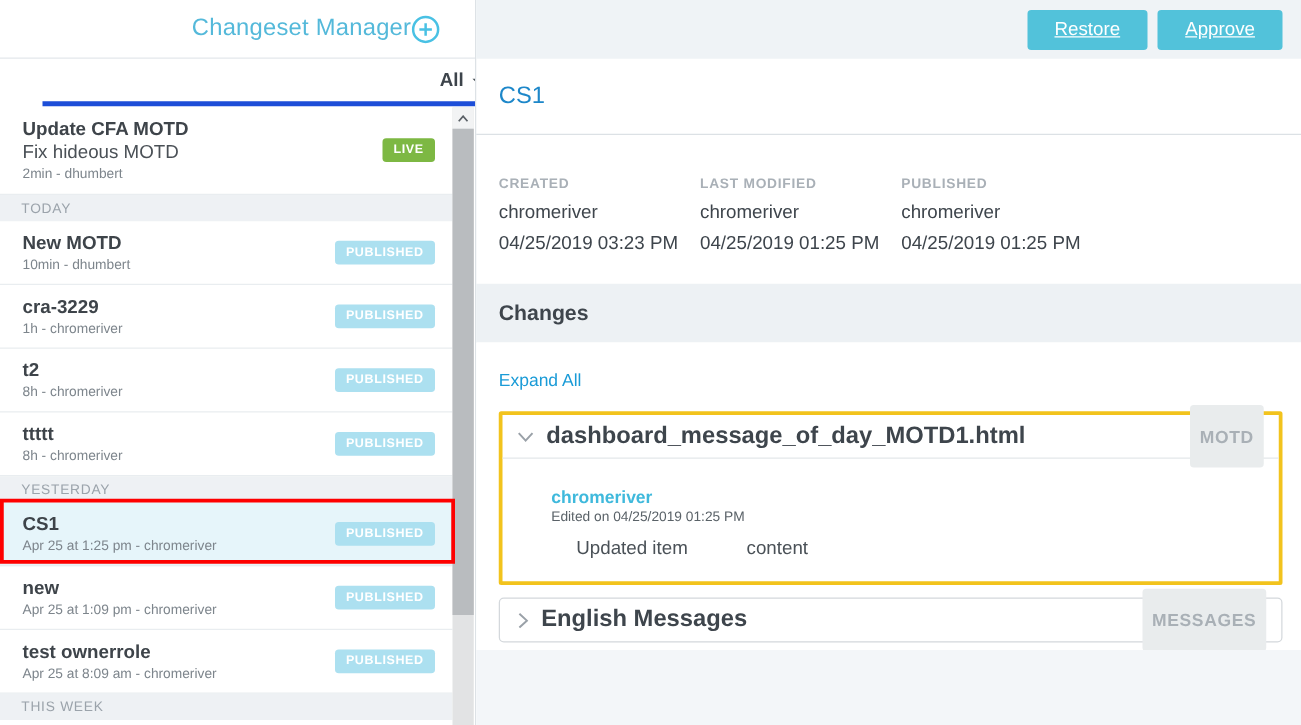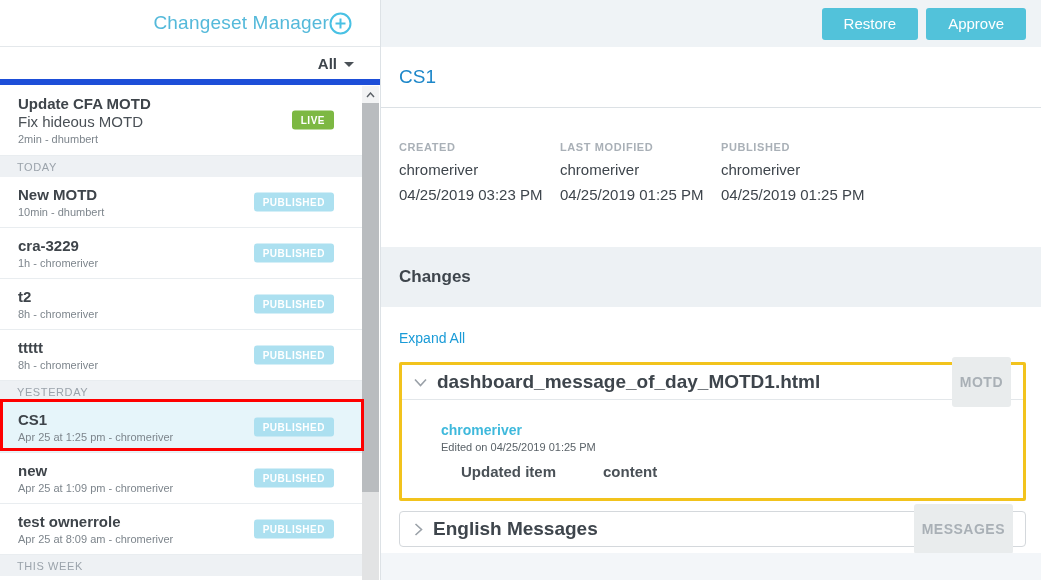--- a/index.html
+++ b/index.html
@@ -8,32 +8,32 @@
   .app { position:relative; width:1041px; height:580px; display:flex; }
 
   
   .sidebar { position:relative; width:380px; height:580px; background:#fff; flex:none; }
   .sidebar-inner { width:362px; }
   .sb-header { height:47px; display:flex; align-items:center; justify-content:flex-end;
     padding:0 18px; border-bottom:1px solid #e4e8eb; width:380px; }
   .sb-title { color:#54b9da; font-size:19px; letter-spacing:.2px; }
   .plus-btn { width:23px; height:23px; cursor:pointer; margin-right:10px; }
   .sb-filter { height:38px; display:flex; align-items:center; justify-content:flex-end;
-    padding:0 26px 0 18px; border-bottom:6px solid #1d4ed8; width:380px; }
+    padding:0 26px 0 18px; border-bottom:4px solid #1d4ed8; width:380px;margin-left:34px; }
   .sb-filter-label { font-size:15px; font-weight:bold; color:#3d444b; margin-right:7px; }
   .caret-down { width:0; height:0; border-left:5px solid transparent; border-right:5px solid transparent;
     border-top:5px solid #4a5157; margin-top:2px; }
 
   .cs-item { position:relative; padding:9px 90px 8px 18px; border-bottom:1px solid #e9edf0; cursor:pointer; }
   .cs-item.first { padding-top:10px; padding-bottom:9px; }
   .cs-title { font-size:15px; font-weight:bold; color:#3e444a; line-height:18px; }
   .cs-line2 { font-size:15px; color:#4a5056; line-height:18px; }
   .cs-meta { font-size:11px; color:#7d858c; line-height:14px; margin-top:1px; }
   .cs-item.selected { background:#e6f5fa; }
-  .badge { position:absolute; right:28px; top:50%; transform:translateY(-50%);
+  .badge { position:absolute; right:14px; top:50%; transform:translateY(-50%);
     font-size:10px; font-weight:bold; color:#fff; letter-spacing:.5px;
     padding:4px 9px; border-radius:3px; }
   .badge.live { background:#7db843; }
   .badge.published { background:#ace0f0; }
   .section-band { height:21px; background:#eef1f4; display:flex; align-items:center;
     padding-left:17px; font-size:11px; color:#9ba3ab; letter-spacing:.6px; }
 
   
   .sb-scrollbar { position:absolute; top:86px; right:1px; width:17px; height:494px; background:#e2e3e4; }
   .sb-scroll-btn { height:17px; background:#f2f3f4; display:flex; align-items:center; justify-content:center; cursor:pointer; }
@@ -41,46 +41,46 @@
 
   
   .red-rect { position:absolute; left:0; top:399px; width:364px; height:52px;
     border:3px solid #fe0000; pointer-events:none; z-index:5; }
 
   
   .main { position:relative; width:661px; height:580px; border-left:1px solid #dde2e6; background:#fff; }
   .topbar { height:47px; background:#eff3f6; display:flex; align-items:center;
     justify-content:flex-end; padding-right:15px; gap:8px; }
   .btn { background:#52c2da; color:#fff; font-size:15px; border:none; border-radius:3px;
-    height:32px; padding:0 22px; cursor:pointer; font-family:inherit; }
+    height:32px; padding:0 22px; cursor:pointer; font-family:inherit;text-decoration:underline; }
   .title-row { height:61px; display:flex; align-items:center; padding-left:18px;
     border-bottom:1px solid #dce1e5; }
   .page-title { color:#1d87c9; font-size:19px; }
   .meta-row { height:119px; display:flex; padding:33px 0 0 18px; }
   .meta-col { width:161px; }
   .meta-label { font-size:11px; font-weight:bold; color:#a9b0b7; letter-spacing:.6px; margin-bottom:8px; }
   .meta-user { font-size:15px; color:#3e454c; margin-bottom:8px; }
   .meta-date { font-size:15px; color:#3e454c; }
-  .changes-band { height:60px; background:#edf1f4; display:flex; align-items:center; padding-left:18px;margin-top:20px; }
+  .changes-band { height:47px; background:#edf1f4; display:flex; align-items:center; padding-left:18px; }
   .changes-title { font-size:17px; font-weight:bold; color:#3e454c; }
   .content { position:relative; height:306px; background:#fff; padding:22px 15px 0 18px; }
   .expand-all { color:#1a9bd7; font-size:14px; cursor:pointer; display:inline-block; }
 
   .change-panel { background:#fff; }
   .panel-expanded { margin-top:15px; border:3px solid #f2c31d; border-radius:2px; }
   .panel-head { height:34px; display:flex; align-items:center; padding:0 12px; cursor:pointer; }
   .panel-name { font-size:19px; font-weight:bold; color:#3e454c; margin-left:10px; flex:1; }
   .type-badge { background:#e9eced; color:#a9b0b6; font-size:14px; font-weight:bold;
     letter-spacing:.5px; padding:17px 8px; border-radius:3px; }
   .panel-divider { height:1px; background:#e3e7ea; }
   .panel-body { padding:22px 24px 18px 39px; }
   .edit-user { color:#3fb9dc; font-size:14px; font-weight:bold; }
   .edit-date { color:#5a6268; font-size:11px; margin-top:3px; }
   .edit-action-row { display:flex; gap:47px; margin-top:10px; padding-left:20px;
-    font-size:15px; color:#4a5157;font-weight:bold; }
+    font-size:15px; color:#4a5157; }
   .panel-collapsed { margin-top:10px; border:1px solid #d4d8dc; border-radius:4px; height:36px;
     display:flex; align-items:center; padding:0 12px 0 14px; cursor:pointer; }
   .bottom-band { position:absolute; left:0; right:0; bottom:0; height:60px; background:#f3f6f9; }
 
   .chev { display:block; }
 </style>
 </head>
 <body>
 
 <div class="app">

